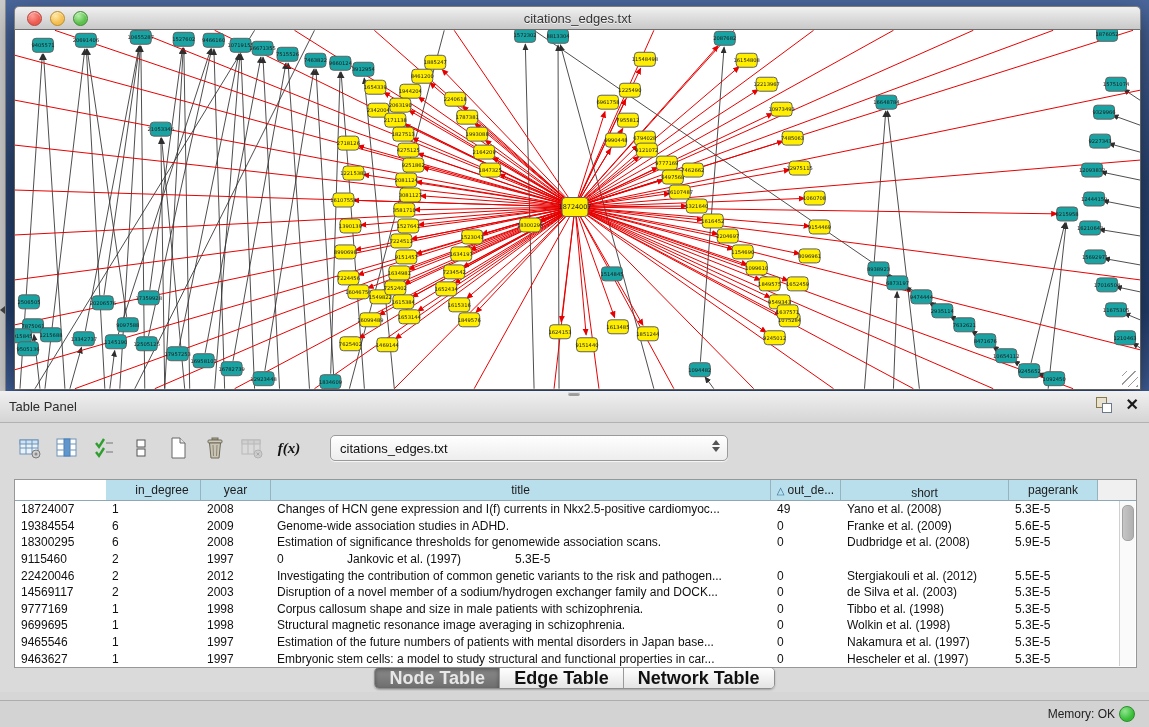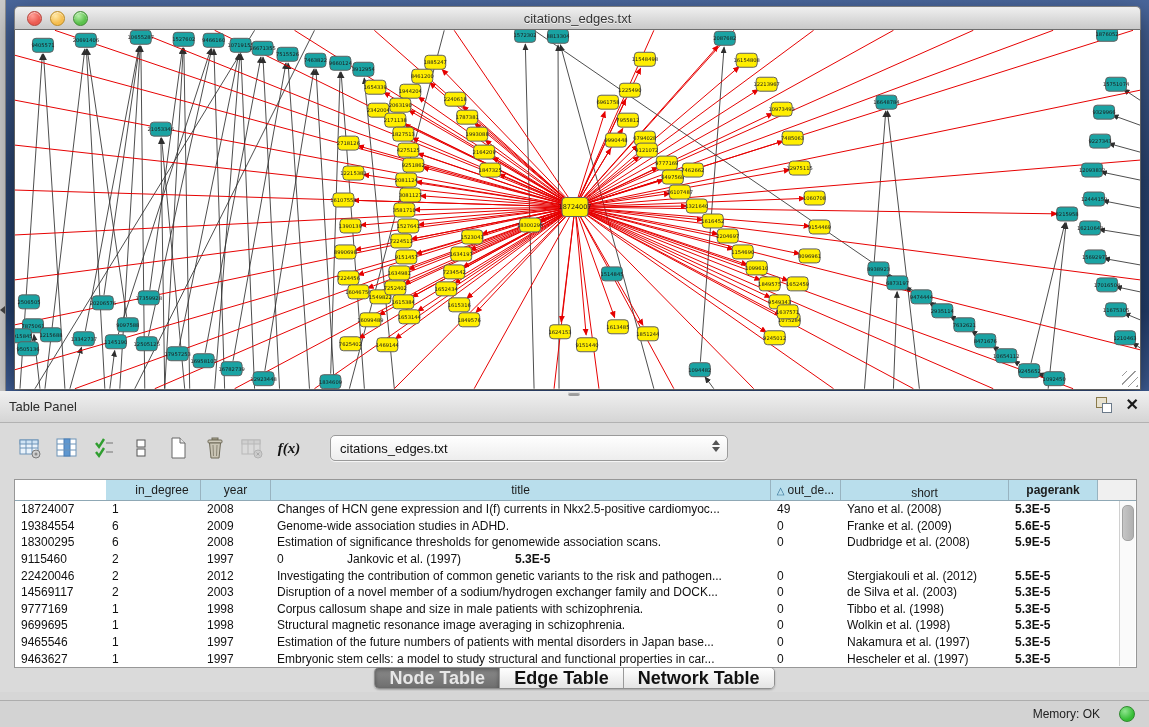--- a/index.html
+++ b/index.html
@@ -56,37 +56,37 @@
       border:1px solid #979797;overflow:hidden;}
   .thead{display:flex;height:20px;border-bottom:1px solid #8fa8b5;}
   .hcell{font-size:12px;color:#1c1c1c;display:flex;align-items:center;justify-content:center;
       border-right:1px solid #98b3c0;box-sizing:border-box;white-space:nowrap;overflow:hidden;}
   .hcell.key{background:#e9e9e9;border-right:1px solid #bdbdbd;margin-top:28px;}
   .sort-tri{color:#2d6d94;font-size:10px;margin-right:3px;}
   .trow{display:flex;height:16.6px;align-items:center;}
   .cell{font-size:12px;color:#101010;padding-left:6px;box-sizing:border-box;
       white-space:nowrap;overflow:hidden;}
   .col-0{width:91px;}.col-1{width:95px;}.col-2{width:70px;}.col-3{width:500px;}
-  .col-4{width:70px;}.col-5{width:168px;}.col-6{width:89px;font-weight:bold;}
+  .col-4{width:70px;}.col-5{width:168px;}.col-6{width:89px;}
   .hfill{flex:1;background:#f0f0f0;border-right:none;}
   .vscroll{position:absolute;right:1px;top:21px;bottom:1px;width:15px;background:#fafafa;border-left:1px solid #d0d0d0;}
   .vthumb{position:absolute;left:2px;top:4px;width:10px;height:34px;border-radius:5px;
       background:linear-gradient(90deg,#c6c6c6,#b0b0b0);border:1px solid #a2a2a2;}
   
   .tabs{position:absolute;left:0;top:276px;width:1149px;display:flex;justify-content:center;}
   .seg{display:flex;border:1px solid #8f8f8f;border-radius:5px;overflow:hidden;
       box-shadow:0 1px 2px rgba(0,0,0,.25);height:20px;}
   .seg-btn{font-size:18px;font-weight:bold;display:flex;align-items:center;justify-content:center;
       padding:8px 14px;background:linear-gradient(#ffffff,#e4e4e4);color:#111;border-right:1px solid #9a9a9a;}
   .seg-btn:last-child{border-right:none;}
   .seg-btn.active{background:linear-gradient(#8b8b8b,#6f6f6f);color:#e8e8e8;
       box-shadow:inset 0 2px 4px rgba(0,0,0,.35);}
   
   .statusbar{position:absolute;left:0;bottom:0;width:1149px;height:27px;background:#d3d3d3;
-      border-top:1px solid #adadad;display:flex;align-items:center;justify-content:flex-end;padding-right:14px;box-sizing:border-box;gap:19px;}
+      border-top:1px solid #adadad;display:flex;align-items:center;justify-content:flex-end;padding-right:14px;box-sizing:border-box;gap:4px;}
   .mem-label{font-size:12px;color:#222;}
   .mem-dot{width:14px;height:14px;border-radius:50%;border:1px solid #2f8a2f;
       background:radial-gradient(circle at 35% 30%,#8fe58f,#35bd35 65%);}
 </style>
 </head>
 <body>
 
 <div id="app">
 
   <div class="desktop">

